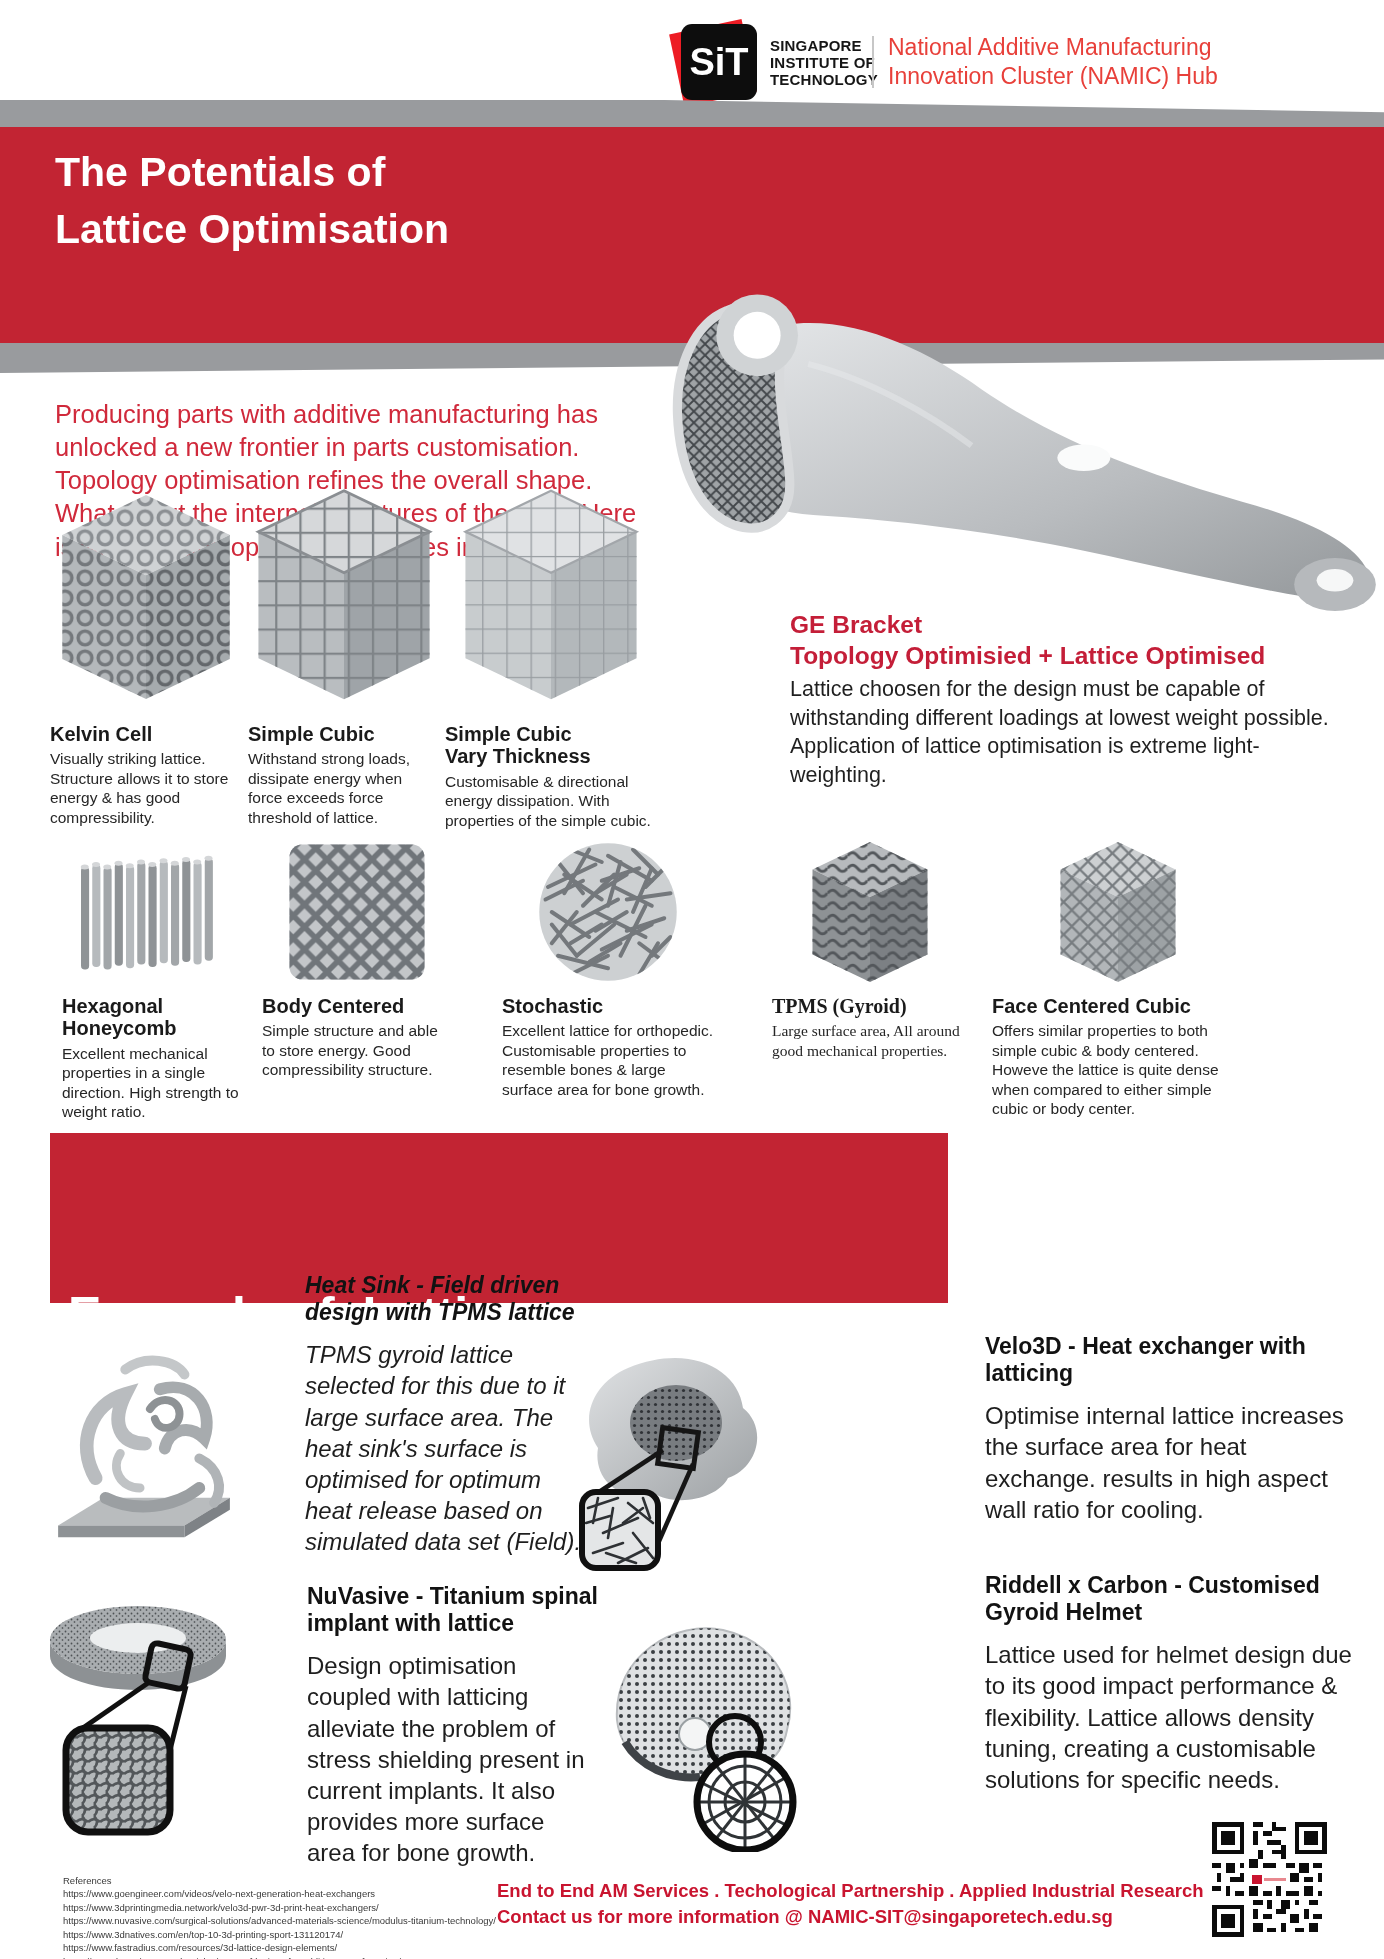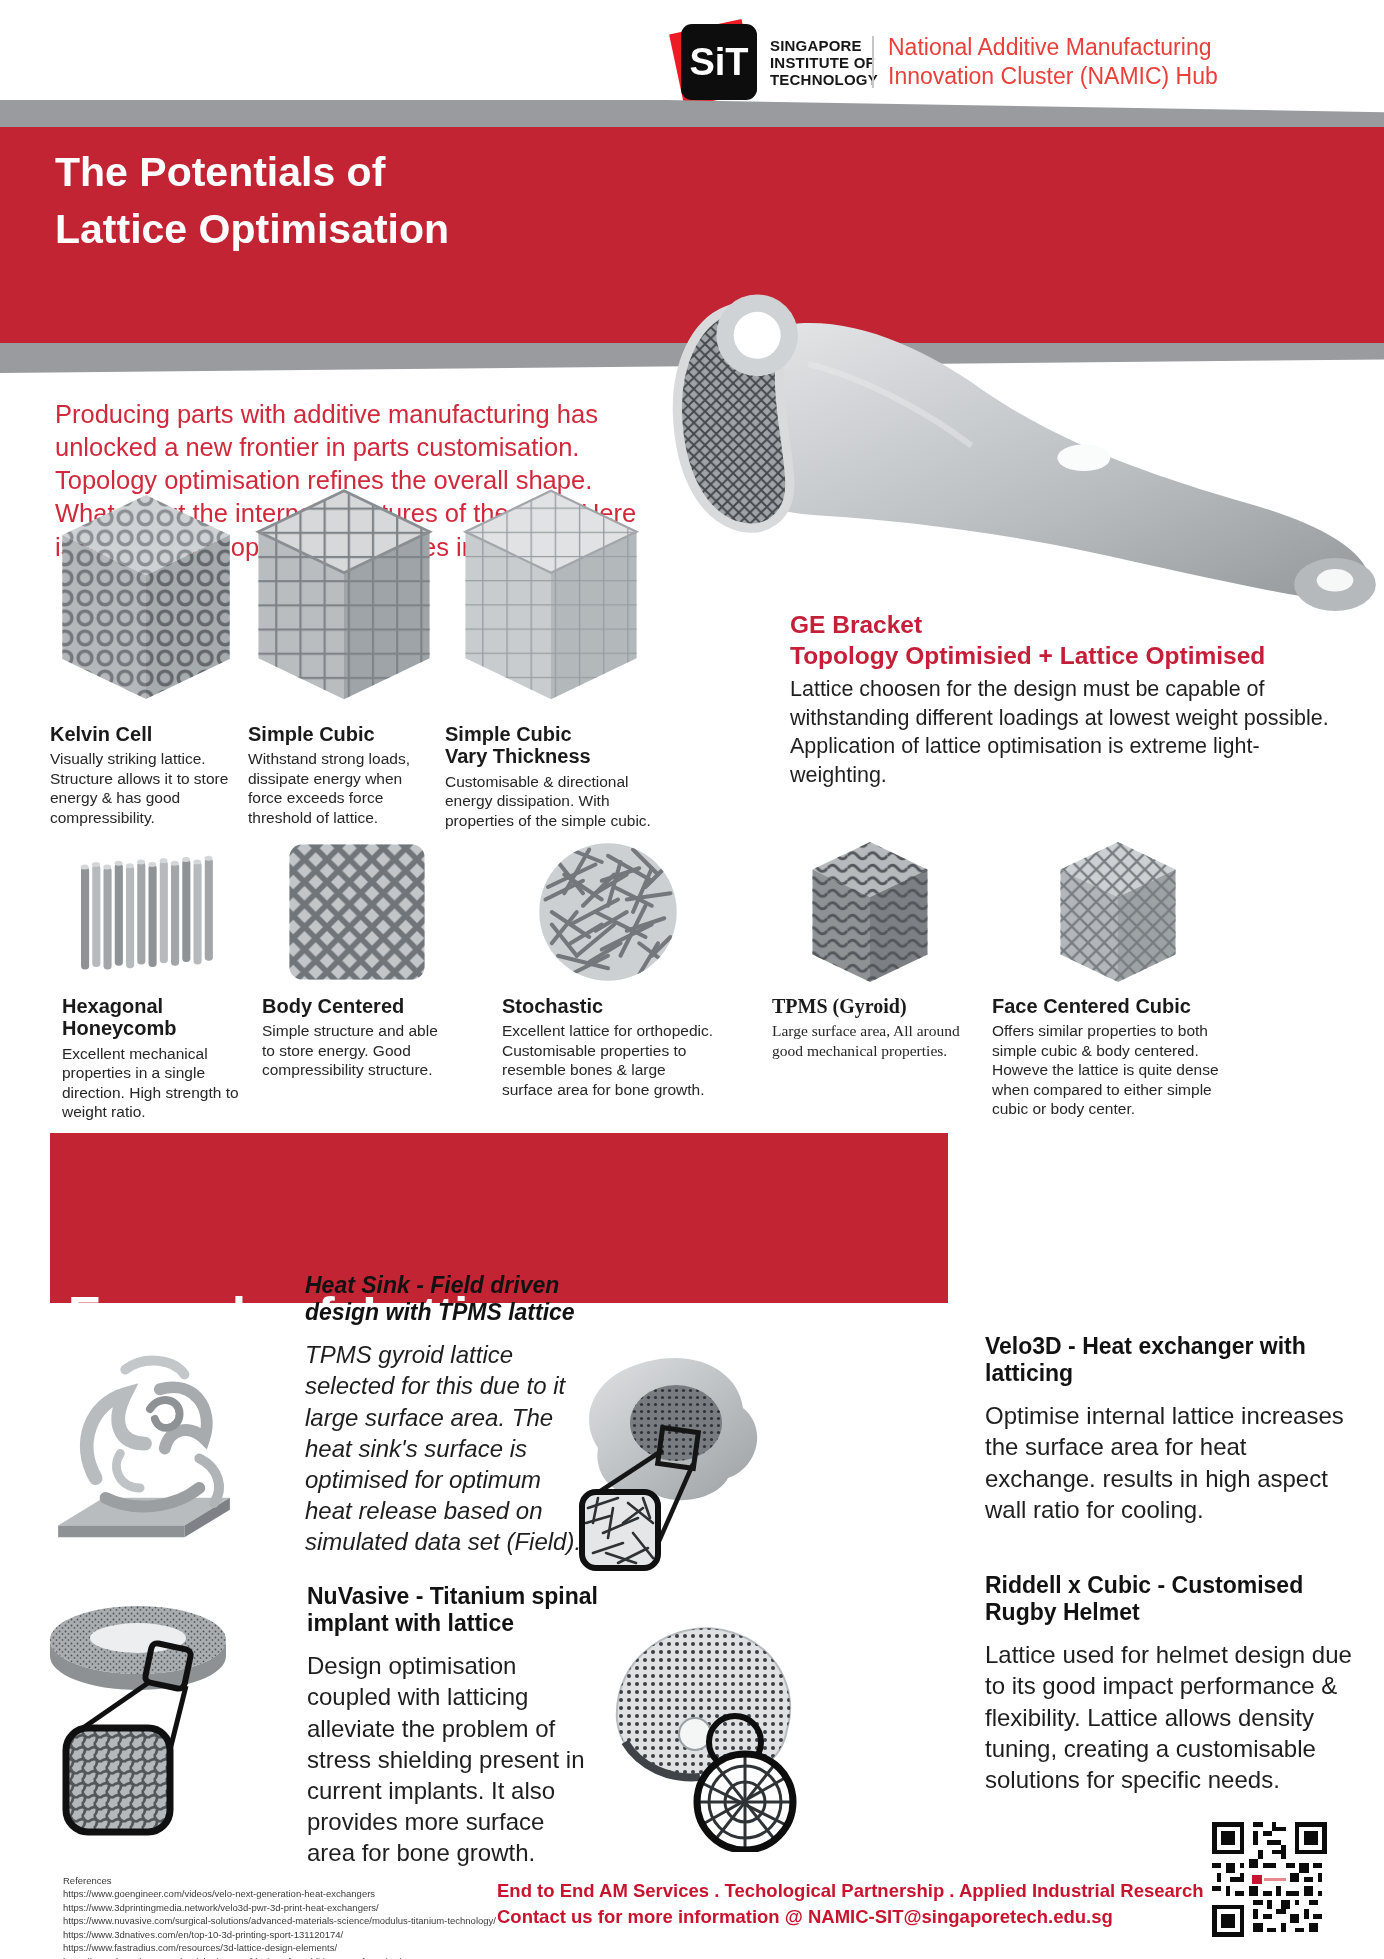--- a/index.html
+++ b/index.html
@@ -448,21 +448,21 @@
           <line x1="112" y1="210" x2="208" y2="210"></line>
         <line x1="130" y1="172" x2="190" y2="248"></line>
           <line x1="130" y1="248" x2="190" y2="172"></line>
         <circle cx="160" cy="210" r="20"></circle>
           <circle cx="160" cy="210" r="36"></circle>
       </g>
       <circle cx="160" cy="210" r="48" fill="none" stroke="#0d0d0d" stroke-width="7"></circle>
     </svg>
   </div>
   <div class="ex-text abs" style="left:985px;top:1572px;width:400px;">
-    <h3 style="width:380px;">Riddell x Cubic - Customised Rugby Helmet</h3>
+    <h3 style="width:380px;">Riddell x Carbon - Customised Gyroid Helmet</h3>
     <p style="width:370px;">Lattice used for helmet design due to its good impact performance &amp; flexibility. Lattice allows density tuning, creating a customisable solutions for specific needs.</p>
   </div>
 
   <div class="refs">
     <div>References</div>
     <div>https://www.goengineer.com/videos/velo-next-generation-heat-exchangers</div>
     <div>https://www.3dprintingmedia.network/velo3d-pwr-3d-print-heat-exchangers/</div>
     <div>https://www.nuvasive.com/surgical-solutions/advanced-materials-science/modulus-titanium-technology/</div>
     <div>https://www.3dnatives.com/en/top-10-3d-printing-sport-131120174/</div>
     <div>https://www.fastradius.com/resources/3d-lattice-design-elements/</div>

